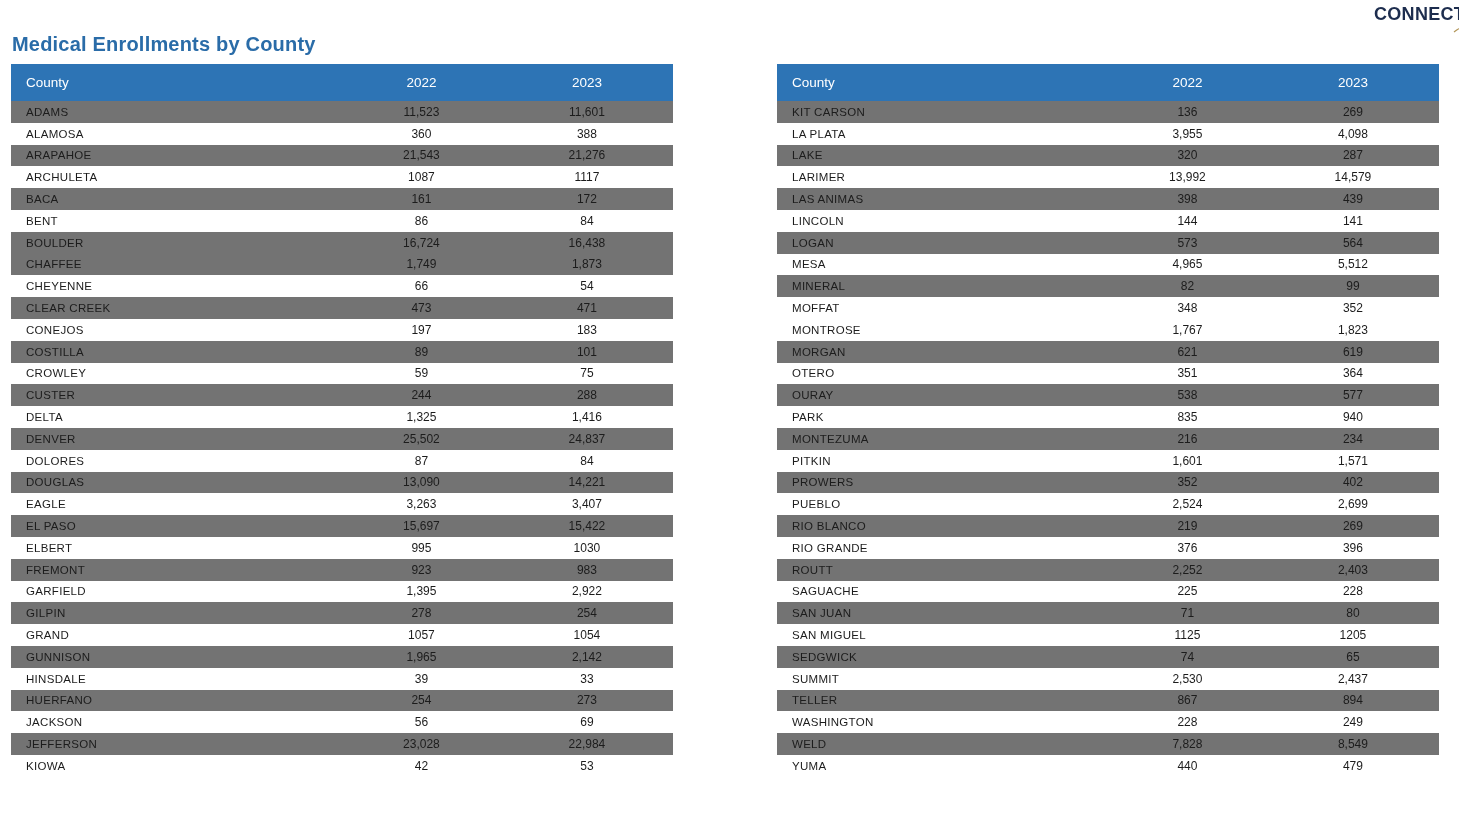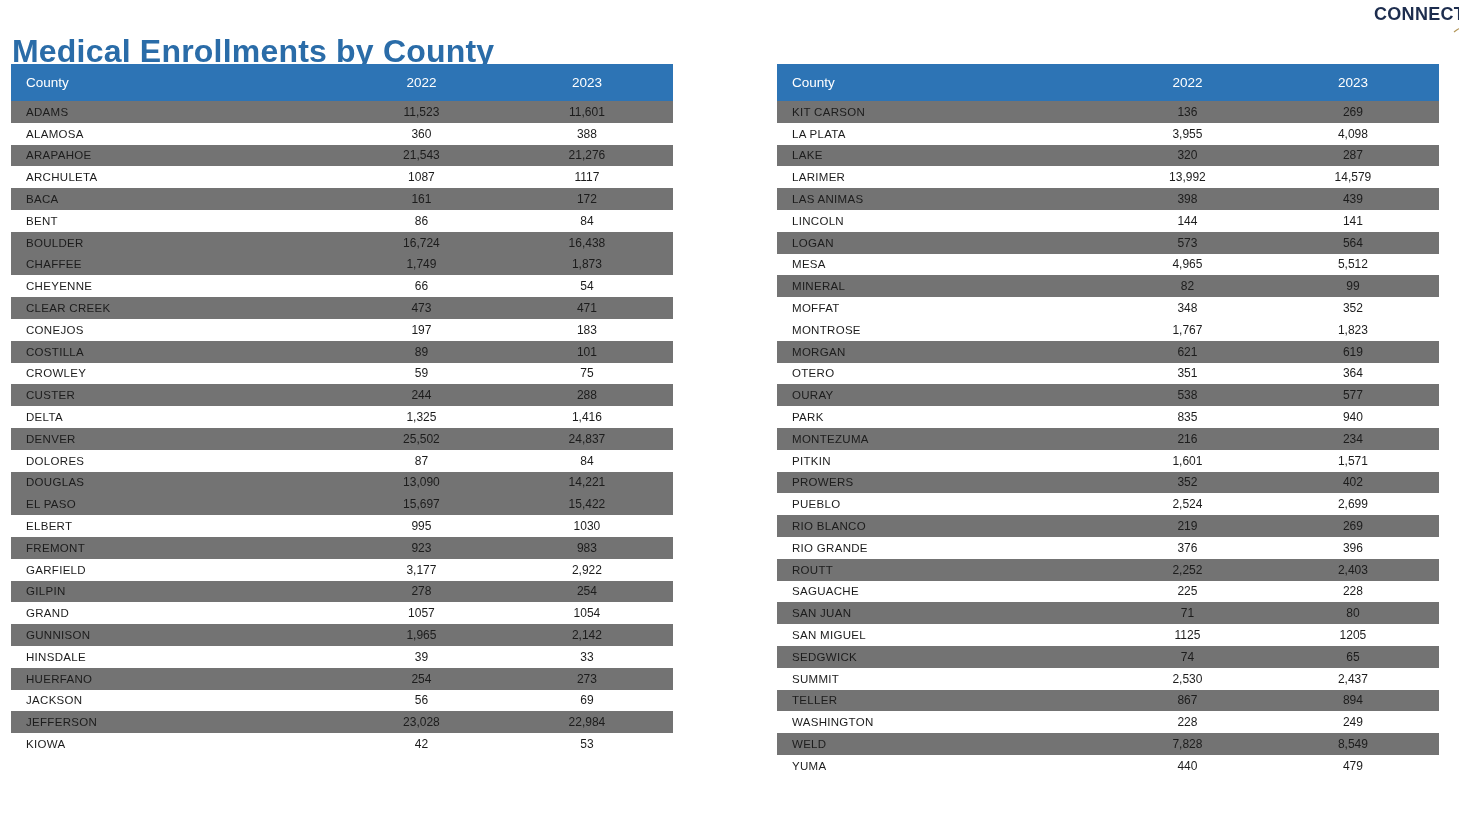--- a/index.html
+++ b/index.html
@@ -9,21 +9,21 @@
     width: 1459px;
     height: 819px;
     overflow: hidden;
     position: relative;
     font-family: "Liberation Sans", sans-serif;
   }
   .page-title {
     position: absolute;
     left: 12px;
     top: 13px;
-    font-size: 32px;
+    font-size: 20px;
     font-weight: bold;
     color: #2a6ca8;
     letter-spacing: 0.2px;
     margin-top: 20px;
   }
   .logo {
     position: absolute;
     top: 5px;
     left: 1374px;
     white-space: nowrap;
@@ -182,38 +182,43 @@
         <div class="tr">
           <div class="td col0">DOLORES</div>
           <div class="td col1">87</div>
           <div class="td col2">84</div>
         </div>
         <div class="tr stripe">
           <div class="td col0">DOUGLAS</div>
           <div class="td col1">13,090</div>
           <div class="td col2">14,221</div>
         </div>
+        <div class="tr">
+          <div class="td col0">EAGLE</div>
+          <div class="td col1">3,263</div>
+          <div class="td col2">3,407</div>
+        </div>
         <div class="tr stripe">
           <div class="td col0">EL PASO</div>
           <div class="td col1">15,697</div>
           <div class="td col2">15,422</div>
         </div>
         <div class="tr">
           <div class="td col0">ELBERT</div>
           <div class="td col1">995</div>
           <div class="td col2">1030</div>
         </div>
         <div class="tr stripe">
           <div class="td col0">FREMONT</div>
           <div class="td col1">923</div>
           <div class="td col2">983</div>
         </div>
         <div class="tr">
           <div class="td col0">GARFIELD</div>
-          <div class="td col1">3,177</div>
+          <div class="td col1">1,395</div>
           <div class="td col2">2,922</div>
         </div>
         <div class="tr stripe">
           <div class="td col0">GILPIN</div>
           <div class="td col1">278</div>
           <div class="td col2">254</div>
         </div>
         <div class="tr">
           <div class="td col0">GRAND</div>
           <div class="td col1">1057</div>

